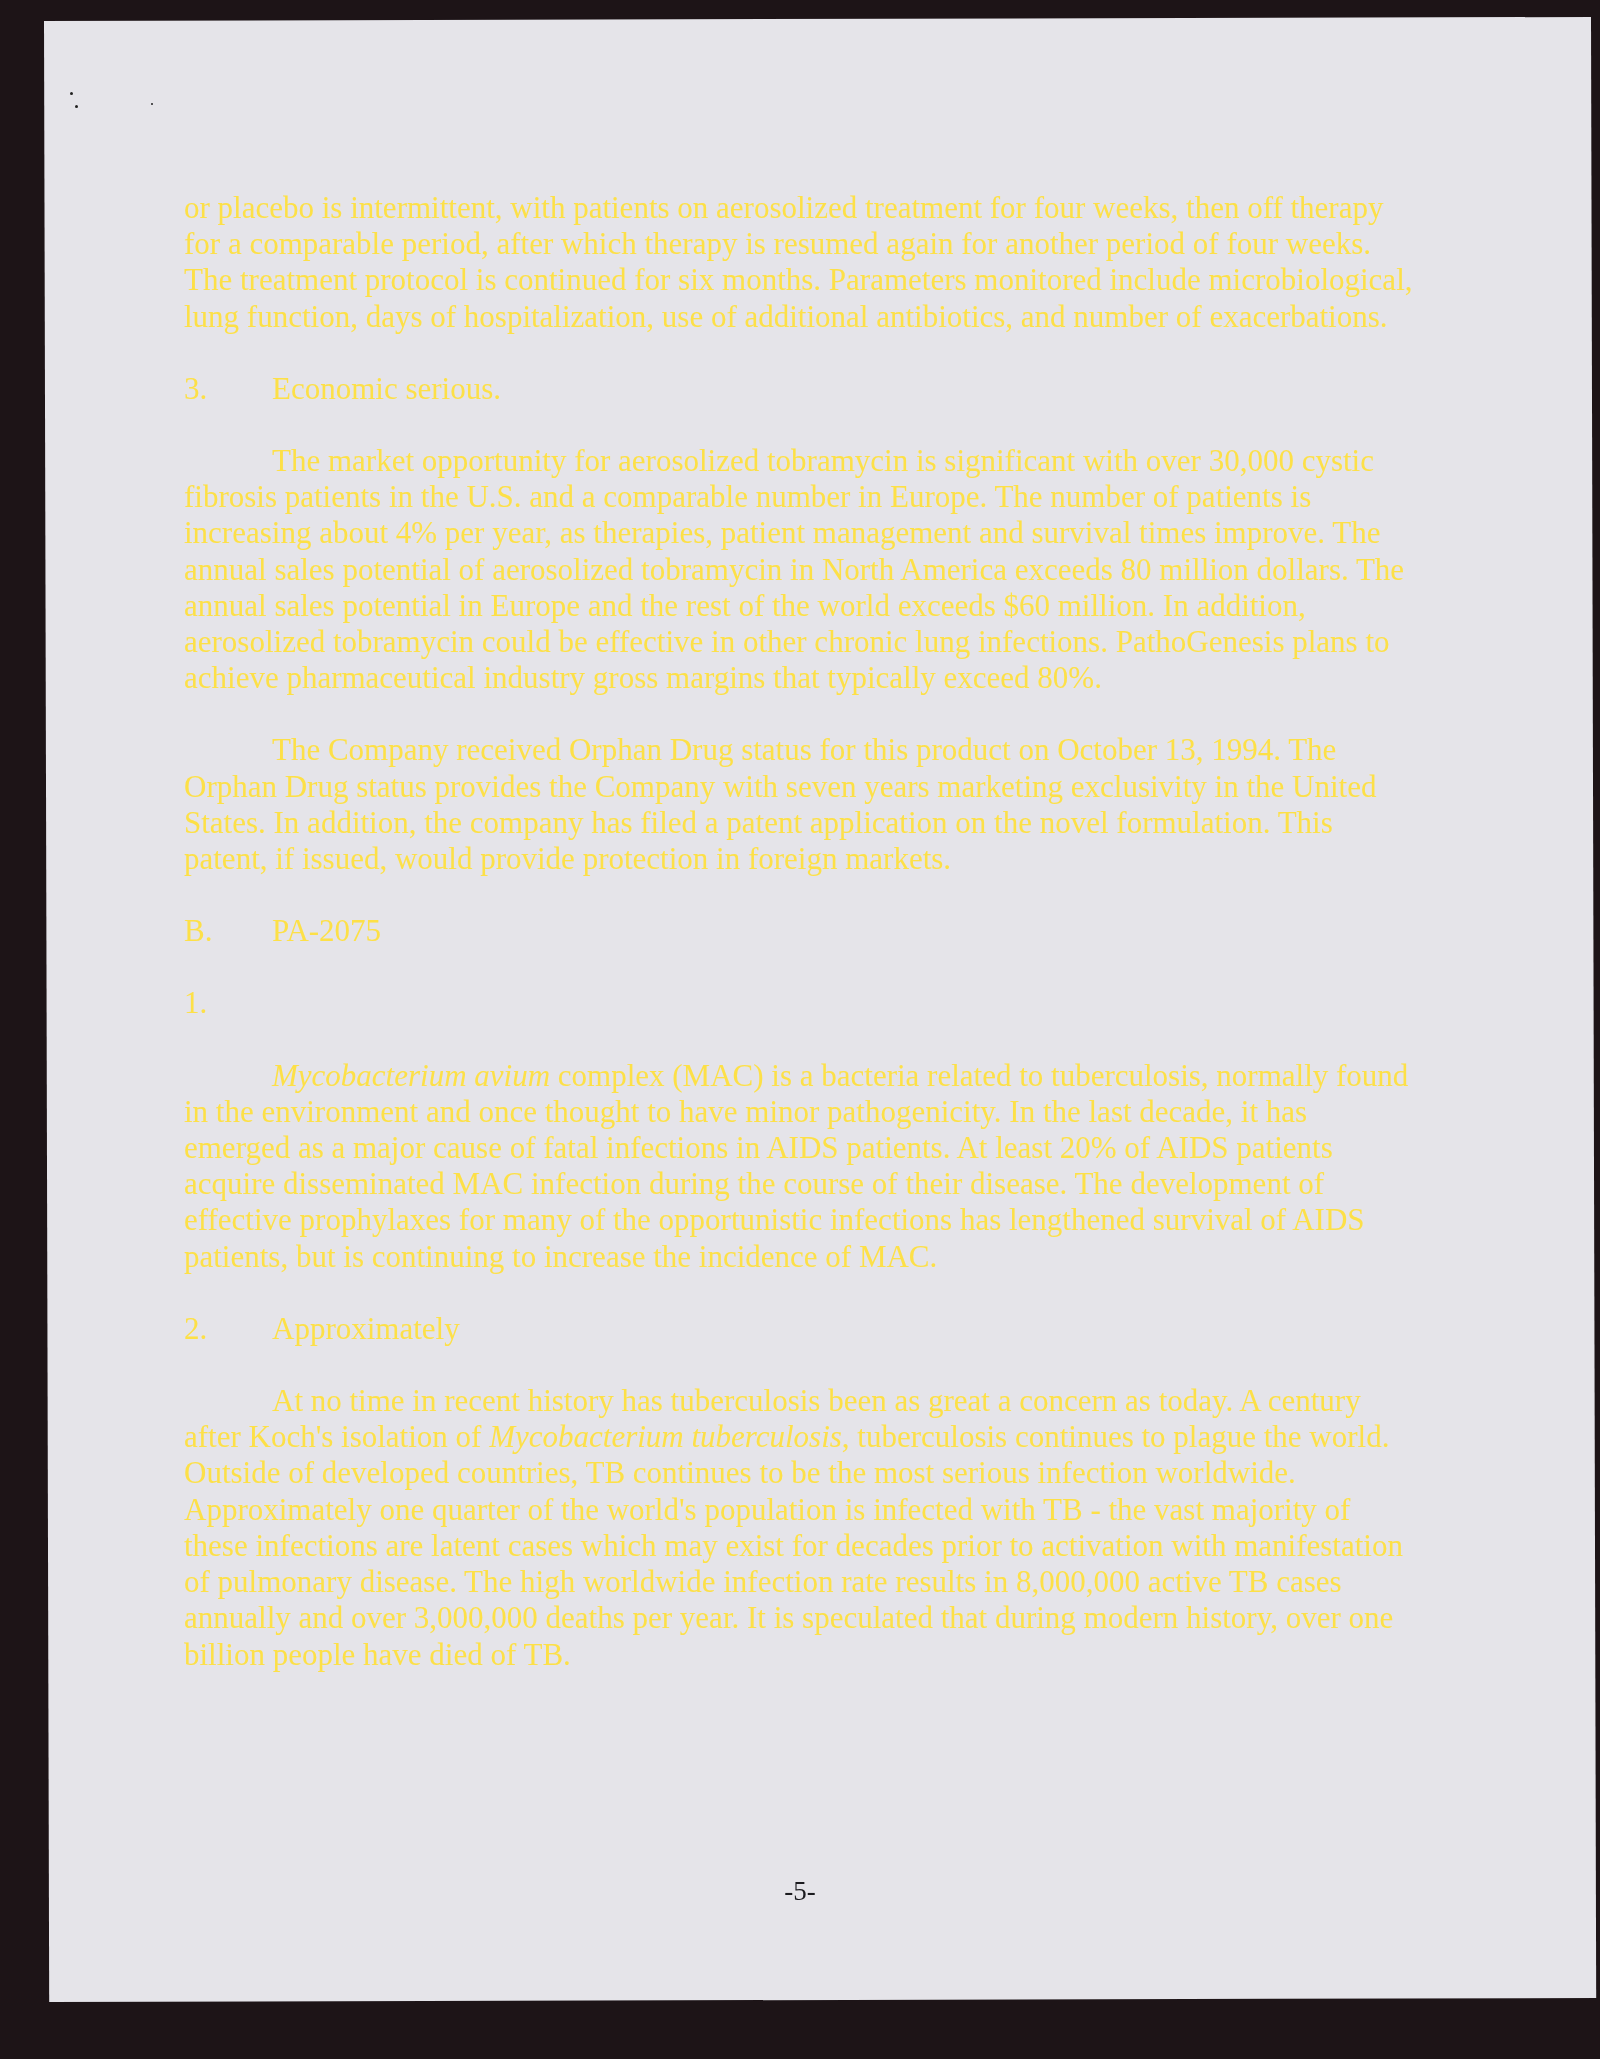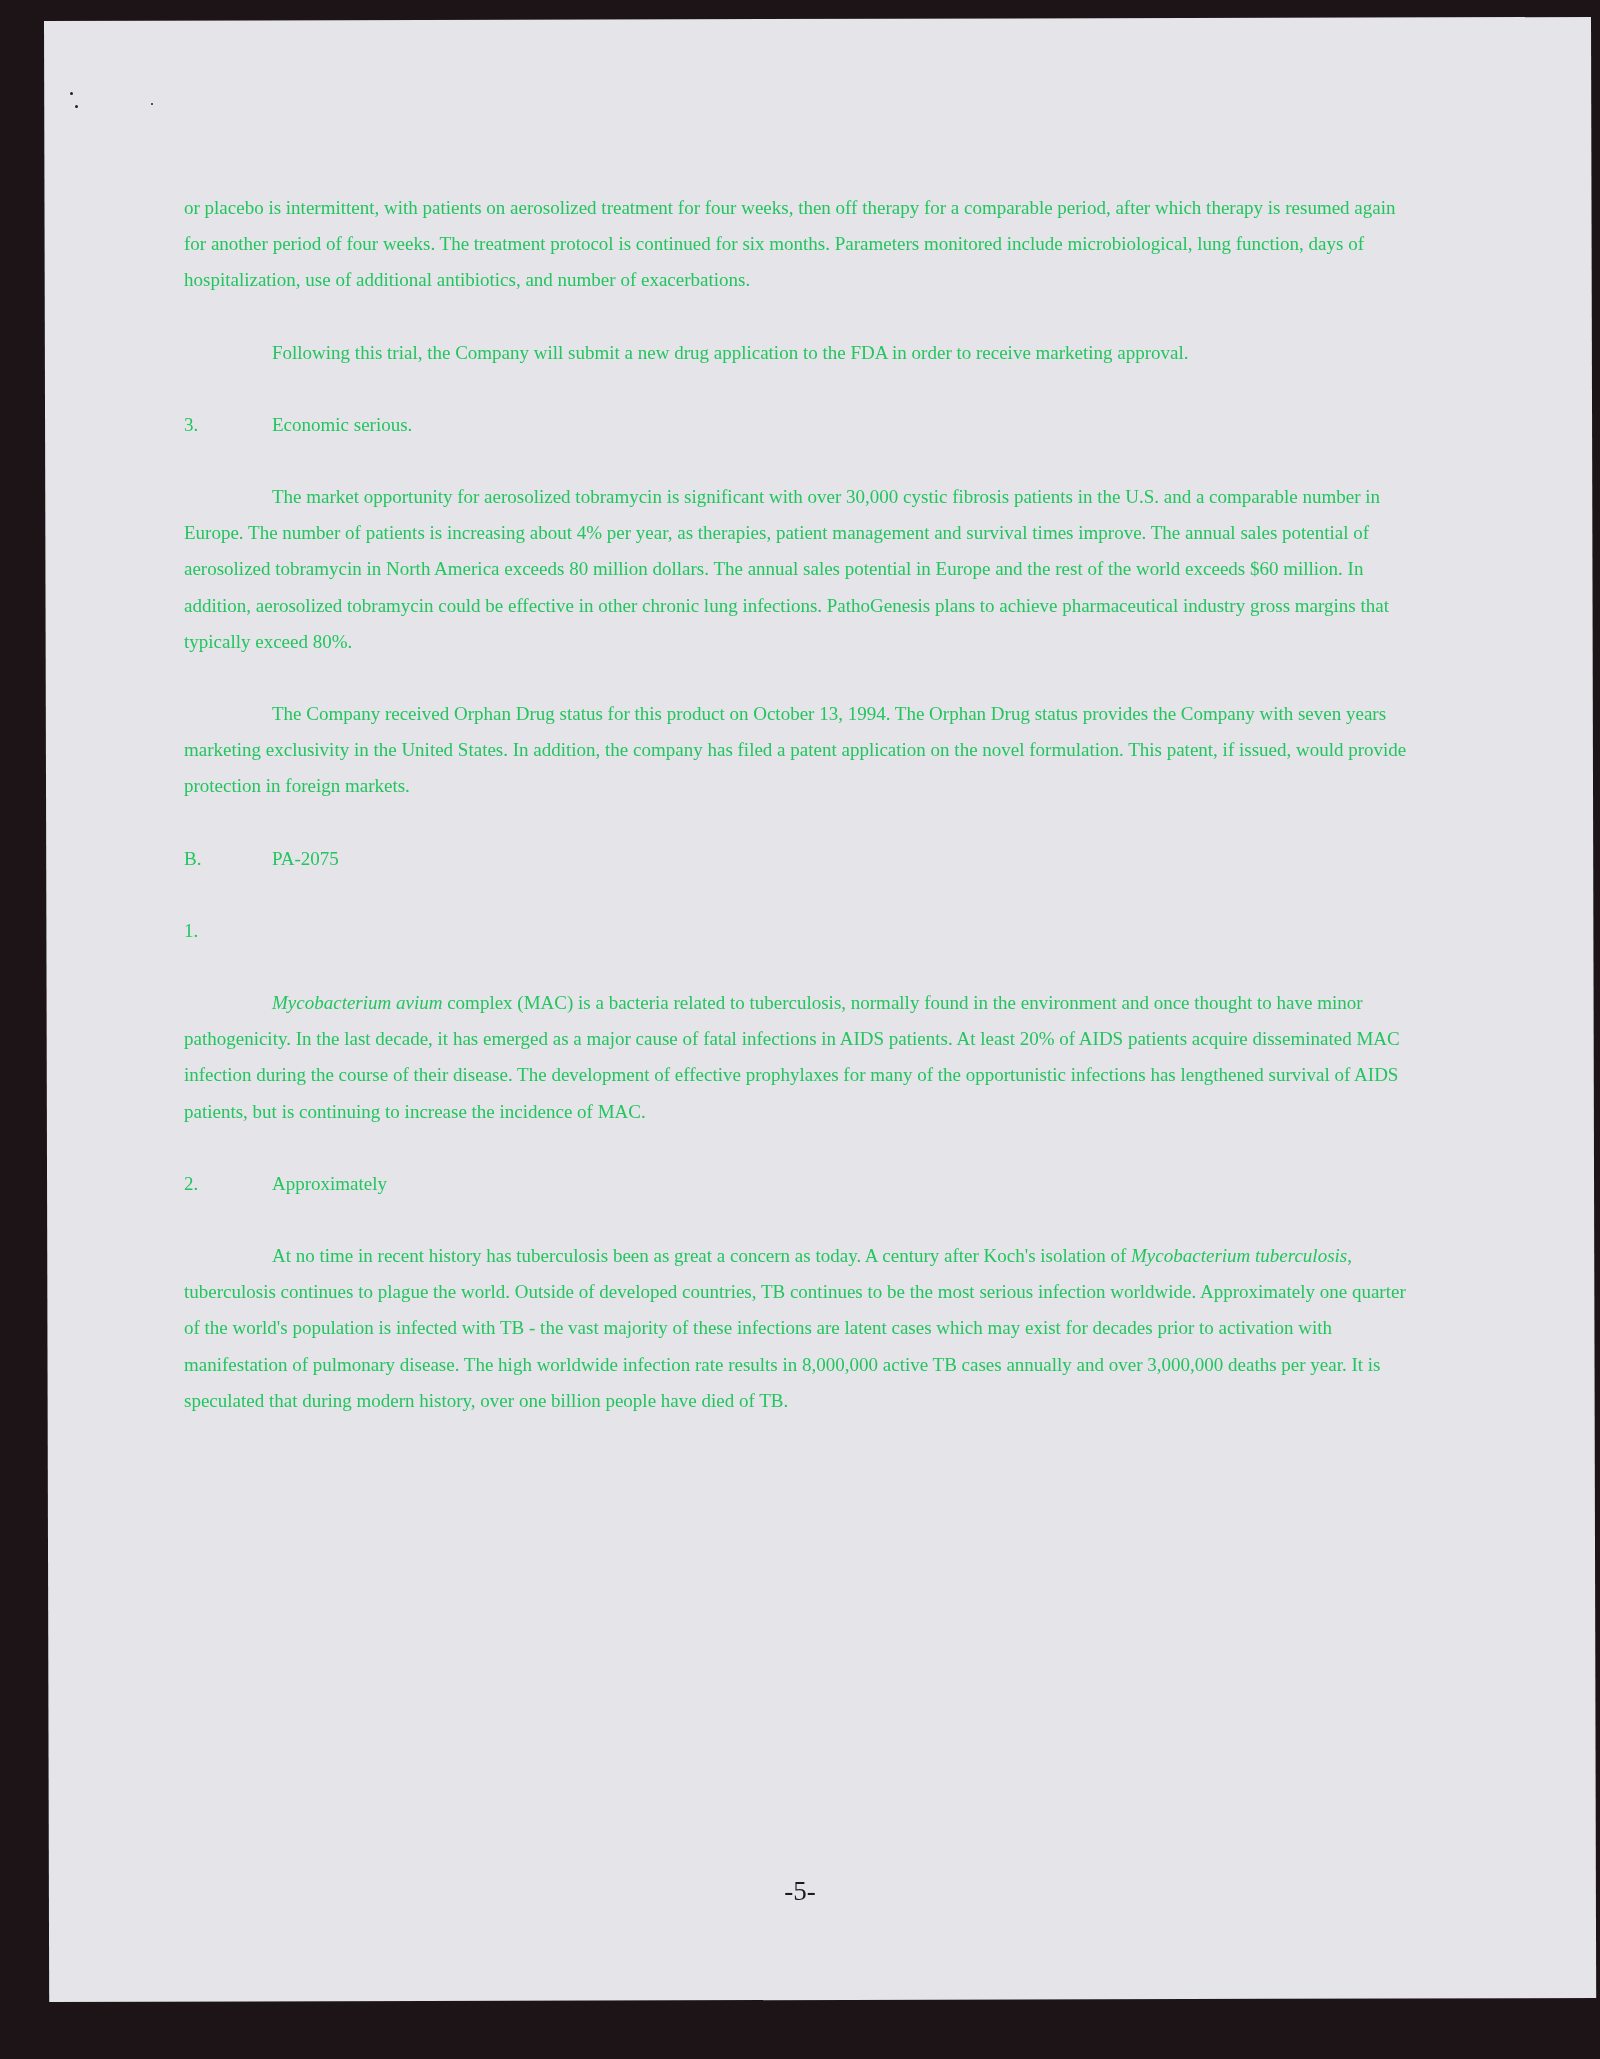--- a/index.html
+++ b/index.html
@@ -3,21 +3,21 @@
 <meta charset="utf-8">
 <style>
   html, body { margin:0; padding:0; }
   body { width:1600px; height:2059px; background:#1d1417; position:relative; overflow:hidden; }
   .paper {
     position:absolute; left:44px; top:21px; width:1547px; height:1981px;
     background:#e5e4e9; transform:rotate(-0.15deg); transform-origin:top left;
   }
   .text {
     position:absolute; left:184px; top:190px; width:1230px;
-    font-family:"Liberation Serif", serif; font-size:19px; line-height:36.2px; color:#22c55e;
+    font-family:"Liberation Serif", serif; font-size:31px; line-height:36.2px; color:#fde047;
   }
   .para { margin:0 0 36px 0; }
   .para.indent { text-indent:88px; }
   .heading { margin:0 0 36px 0; display:flex; }
   .heading .num { width:88px; }
   .page-num {
     position:absolute; left:0; width:1600px; top:1876px; text-align:center;
     font-family:"Liberation Serif", serif; font-size:27px; color:#1b1b1f;
   }
   .speck { position:absolute; width:3px; height:3px; border-radius:50%; background:#222; }
@@ -26,21 +26,20 @@
 </head>
 <body>
 
 <div class="paper"></div>
 <span class="speck" style="left:70px;top:92px;"></span>
 <span class="speck" style="left:75px;top:105px;"></span>
 <span class="speck" style="left:151px;top:103px;width:2px;height:2px;"></span>
 
 <div class="text">
   <p class="para">or placebo is intermittent, with patients on aerosolized treatment for four weeks, then off therapy for a comparable period, after which therapy is resumed again for another period of four weeks. The treatment protocol is continued for six months.  Parameters monitored include microbiological, lung function, days of hospitalization, use of additional antibiotics, and number of exacerbations.</p>
-  <p class="para indent">Following this trial, the Company will submit a new drug application to the FDA in order to receive marketing approval.</p>
   <div class="heading">
     <span class="num">3.</span>
     <span>Economic serious.</span>
   </div>
   <p class="para indent">The market opportunity for aerosolized tobramycin is significant with over 30,000 cystic fibrosis patients in the U.S. and a comparable number in Europe.  The number of patients is increasing about 4% per year, as therapies, patient management and survival times improve. The annual sales potential of aerosolized tobramycin in North America exceeds 80 million dollars. The annual sales potential in Europe and the rest of the world exceeds $60 million.  In addition, aerosolized tobramycin could be effective in other chronic lung infections.  PathoGenesis plans to achieve pharmaceutical industry gross margins that typically exceed 80%.</p>
   <p class="para indent">The Company received Orphan Drug status for this product on October 13, 1994.  The Orphan Drug status provides the Company with seven years marketing exclusivity in the United States.  In addition, the company has filed a patent application on the novel formulation.  This patent, if issued, would provide protection in foreign markets.</p>
   <div class="heading">
     <span class="num">B.</span>
     <span>PA-2075</span>
   </div>

